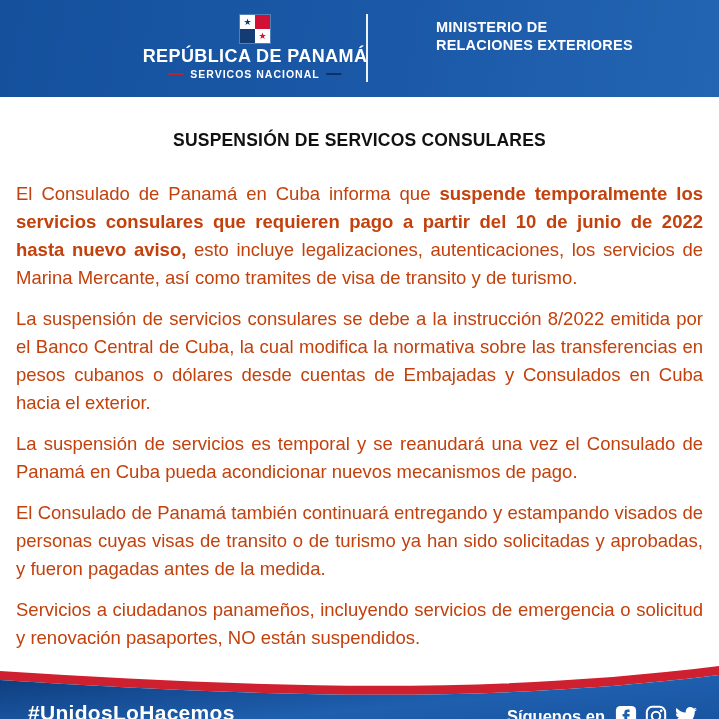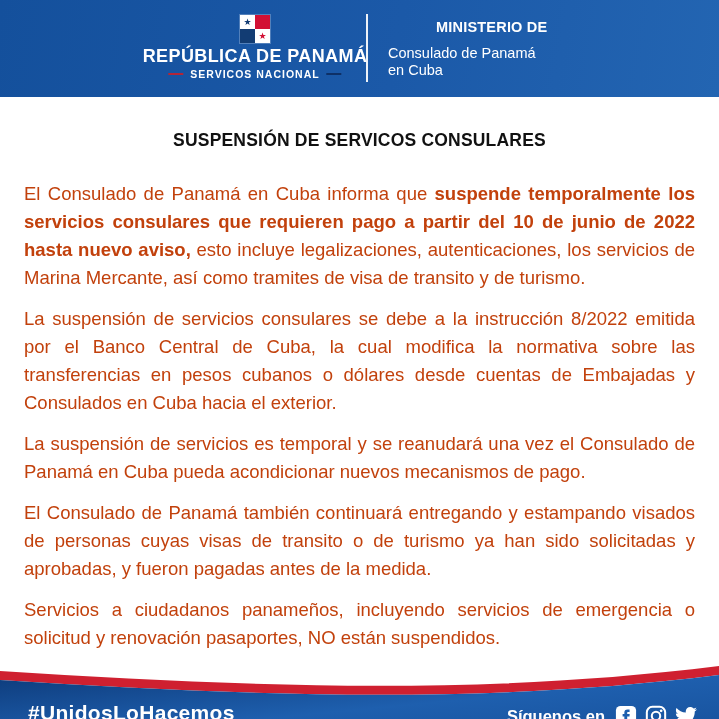--- a/index.html
+++ b/index.html
@@ -33,21 +33,21 @@
   }
   .h-left-sub .lbl{color:#fff;font-weight:bold;font-size:10.5px;letter-spacing:1px;}
   .dash{width:15px;height:2px;display:inline-block;}
   .dash-red{background:#b32537;}
   .dash-navy{background:#0e3066;}
   .v-sep{position:absolute;left:366px;top:14px;width:2px;height:68px;background:rgba(255,255,255,.92);}
   .h-right{position:absolute;left:388px;top:18px;color:#fff;}
   .h-ministry{font-weight:bold;font-size:14.5px;line-height:18px;letter-spacing:.2px;margin-left:48px;}
   .h-office{font-size:14.5px;line-height:17px;margin-top:9px;font-weight:normal;}
   
-  .main{flex:1 1 auto;background:#fff;padding:0 24px;}
+  .main{flex:1 1 auto;background:#fff;padding:0 16px;}
   .doc-title{
     text-align:center;font-weight:bold;font-size:17.5px;color:#111;
     margin:33px 0 29px 0;letter-spacing:.2px;
   }
   .paragraphs p{
     margin:0 0 13px 0;font-size:18.5px;line-height:28px;color:#c2410c;
     text-align:justify;
   }
   .paragraphs b{font-weight:bold;}
   
@@ -77,24 +77,21 @@
   <div class="h-left-title">REPÚBLICA DE PANAMÁ</div>
   <div class="h-left-sub">
     <span class="dash dash-red"></span>
     <span class="lbl">SERVICOS NACIONAL</span>
     <span class="dash dash-navy"></span>
   </div>
   <div class="v-sep"></div>
   <div class="h-right">
     <div class="h-ministry">
       <div>MINISTERIO DE</div>
-    </div>
-    <div class="h-office">
-      <div>Consulado de Panamá</div>
-      <div>en Cuba</div>
+      <div>RELACIONES EXTERIORES</div>
     </div>
   </div>
 </header>
 
 <main class="main">
   <h1 class="doc-title">SUSPENSIÓN DE SERVICOS CONSULARES</h1>
   <div class="paragraphs">
       <p><span>El Consulado de Panamá en Cuba informa que </span><b>suspende temporalmente los servicios consulares que requieren pago a partir del 10 de junio de 2022 hasta nuevo aviso,</b><span> esto incluye legalizaciones, autenticaciones, los servicios de Marina Mercante, así como tramites de visa de transito y de turismo.</span></p>
       <p><span>La suspensión de servicios consulares se debe a la instrucción 8/2022 emitida por el Banco Central de Cuba, la cual modifica la normativa sobre las transferencias en pesos cubanos o dólares desde cuentas de Embajadas y Consulados en Cuba hacia el exterior.</span></p>
       <p><span>La suspensión de servicios es temporal y se reanudará una vez el Consulado de Panamá en Cuba pueda acondicionar nuevos mecanismos de pago.</span></p>

